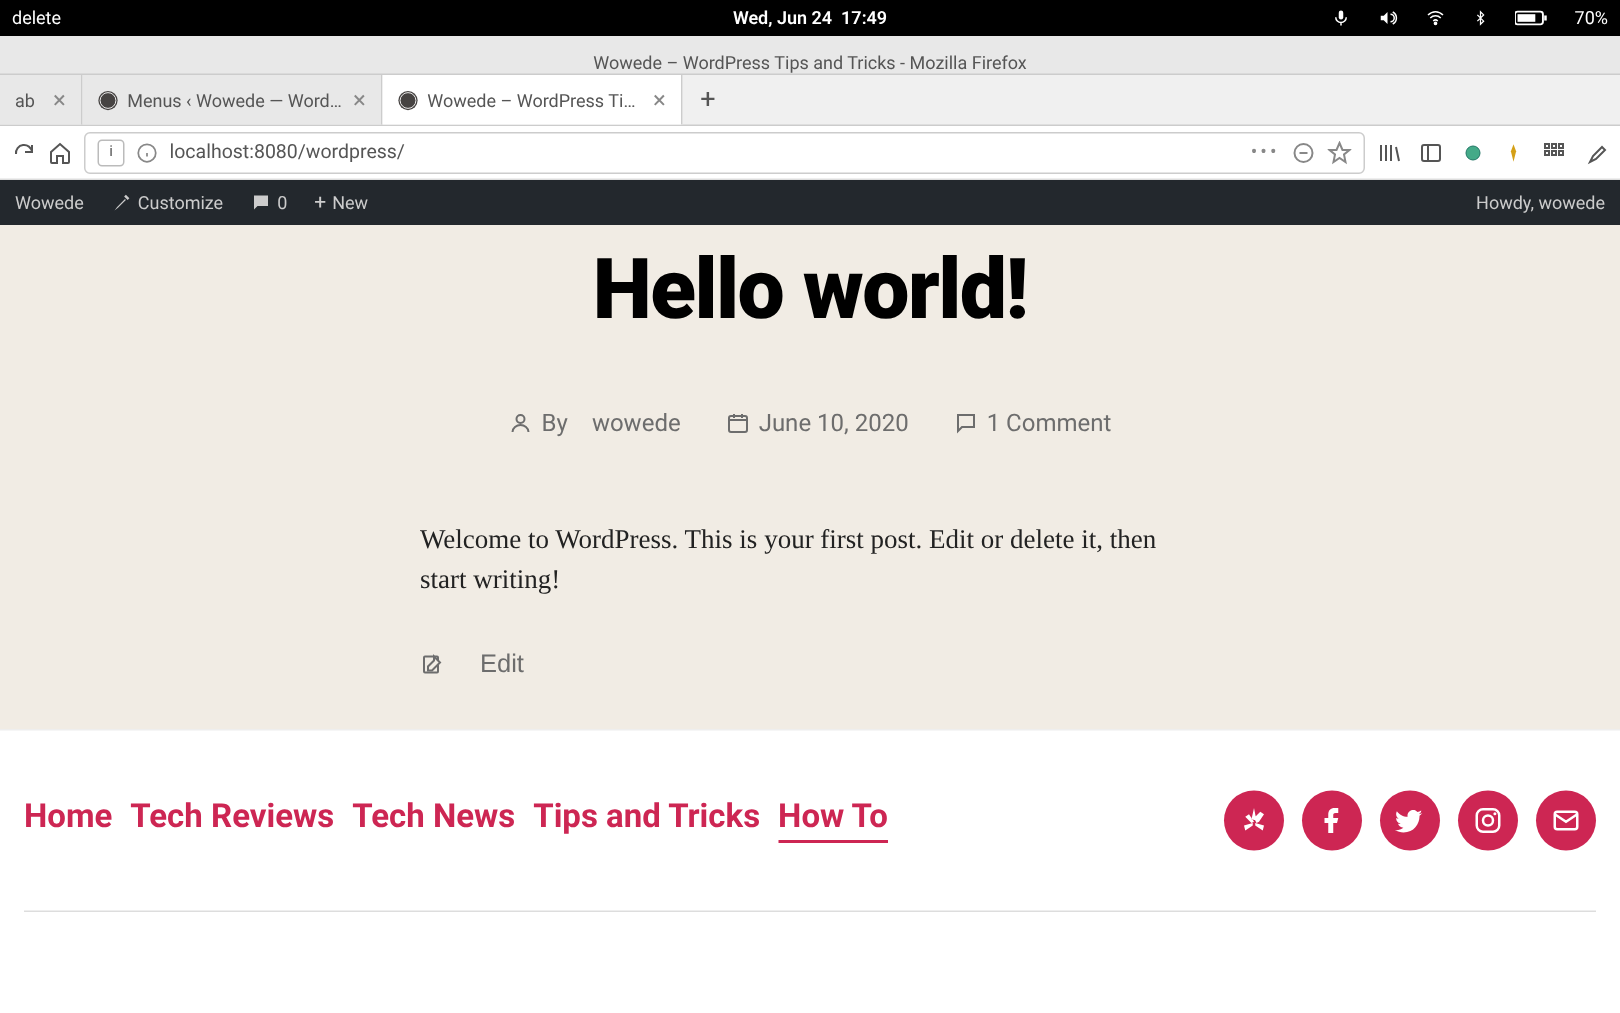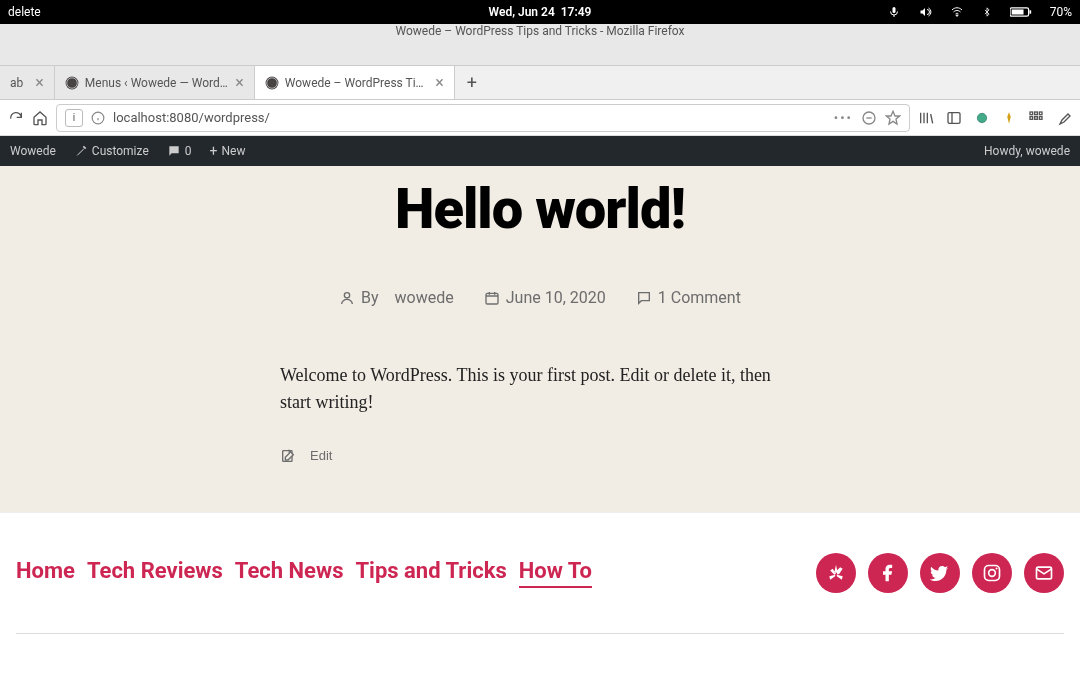--- a/index.html
+++ b/index.html
@@ -3,21 +3,21 @@
 <meta charset="utf-8">
 <style>
   * { box-sizing: border-box; margin: 0; padding: 0; }
   body { font-family: -apple-system, BlinkMacSystemFont, "Segoe UI", Roboto, sans-serif; width: 1080px; height: 675px; overflow: hidden; background: #fff; }
 
   .menubar { background: #000; color: #fff; height: 24px; display: flex; align-items: center; font-size: 12px; padding: 0 8px; justify-content: space-between; }
   .menubar .left { }
   .menubar .center { position: absolute; left: 50%; transform: translateX(-50%); font-weight: 600; }
   .menubar .right { display: flex; gap: 18px; align-items: center; }
 
-  .titlebar { background: #e8e8e8; color: #555; height: 42px; font-size: 12px; display: flex; align-items: flex-start; justify-content: center; border-bottom: 1px solid #ccc; }
+  .titlebar { background: #e8e8e8; color: #555; height: 26px; font-size: 12px; display: flex; align-items: flex-end; justify-content: center; border-bottom: 1px solid #ccc; }
 
   .tabbar { background: #f0f0f0; height: 34px; display: flex; align-items: stretch; border-bottom: 1px solid #ccc; }
   .tab { display: flex; align-items: center; gap: 6px; padding: 0 10px; border-right: 1px solid #ccc; font-size: 12px; color: #555; background: #e8e8e8; max-width: 200px; }
   .tab.active { background: #fff; }
   .tab .close { color: #888; font-size: 16px; cursor: pointer; }
   .tab .fav { width: 14px; height: 14px; border-radius: 50%; display: flex; align-items: center; justify-content: center; font-size: 10px; }
   .newtab { display: flex; align-items: center; padding: 0 12px; color: #555; font-size: 18px; }
 
   .navbar { background: #fff; height: 36px; display: flex; align-items: center; padding: 0 8px; gap: 8px; border-bottom: 1px solid #ddd; }
   .navbtn { color: #666; font-size: 16px; cursor: pointer; }
@@ -26,22 +26,22 @@
   .rhsicons { display: flex; gap: 12px; align-items: center; color: #555; }
 
   .wpadmin { background: #23282d; color: #ccc; height: 30px; display: flex; align-items: center; padding: 0 10px; font-size: 12px; justify-content: space-between; }
   .wpadmin .litems { display: flex; gap: 18px; align-items: center; }
   .wpadmin .item { display: flex; gap: 4px; align-items: center; cursor: pointer; }
 
   .page { background: #f1ece4; padding: 0 0 30px 0; }
   .title { font-size: 56px; font-weight: 900; text-align: center; letter-spacing: -1px; padding-top: 10px; }
   .meta { display: flex; justify-content: center; gap: 30px; color: #6d6d6d; font-size: 16px; margin-top: 46px; }
   .meta span { display: flex; align-items: center; gap: 6px; }
-  .content { max-width: 520px; margin: 55px auto 16px auto; font-family: Georgia, serif; font-size: 18px; color: #222; line-height: 1.5; }
-  .editlink { display: flex; align-items: center; gap: 14px; color: #6d6d6d; font-size: 13px; margin-top: 30px; font-family: -apple-system, sans-serif; }
+  .content { max-width: 520px; margin: 55px auto 0 auto; font-family: Georgia, serif; font-size: 18px; color: #222; line-height: 1.5; }
+  .editlink { display: flex; align-items: center; gap: 24px; color: #6d6d6d; font-size: 17px; margin-top: 30px; font-family: -apple-system, sans-serif; }
 
   .footer { background: #fff; border-top: 1px solid #eee; padding: 40px 16px; display: flex; align-items: center; justify-content: space-between; }
   .footnav { display: flex; gap: 12px; }
   .footnav a { color: #cd2653; font-size: 22px; font-weight: 700; text-decoration: none; }
   .footnav a.underline { border-bottom: 2px solid #cd2653; padding-bottom: 3px; }
   .socials { display: flex; gap: 12px; }
   .social { width: 40px; height: 40px; border-radius: 50%; background: #cd2653; display: flex; align-items: center; justify-content: center; color: #fff; }
   .social svg { width: 20px; height: 20px; fill: #fff; }
 
   .divider { height: 1px; background: #ddd; margin: 0 16px; }

